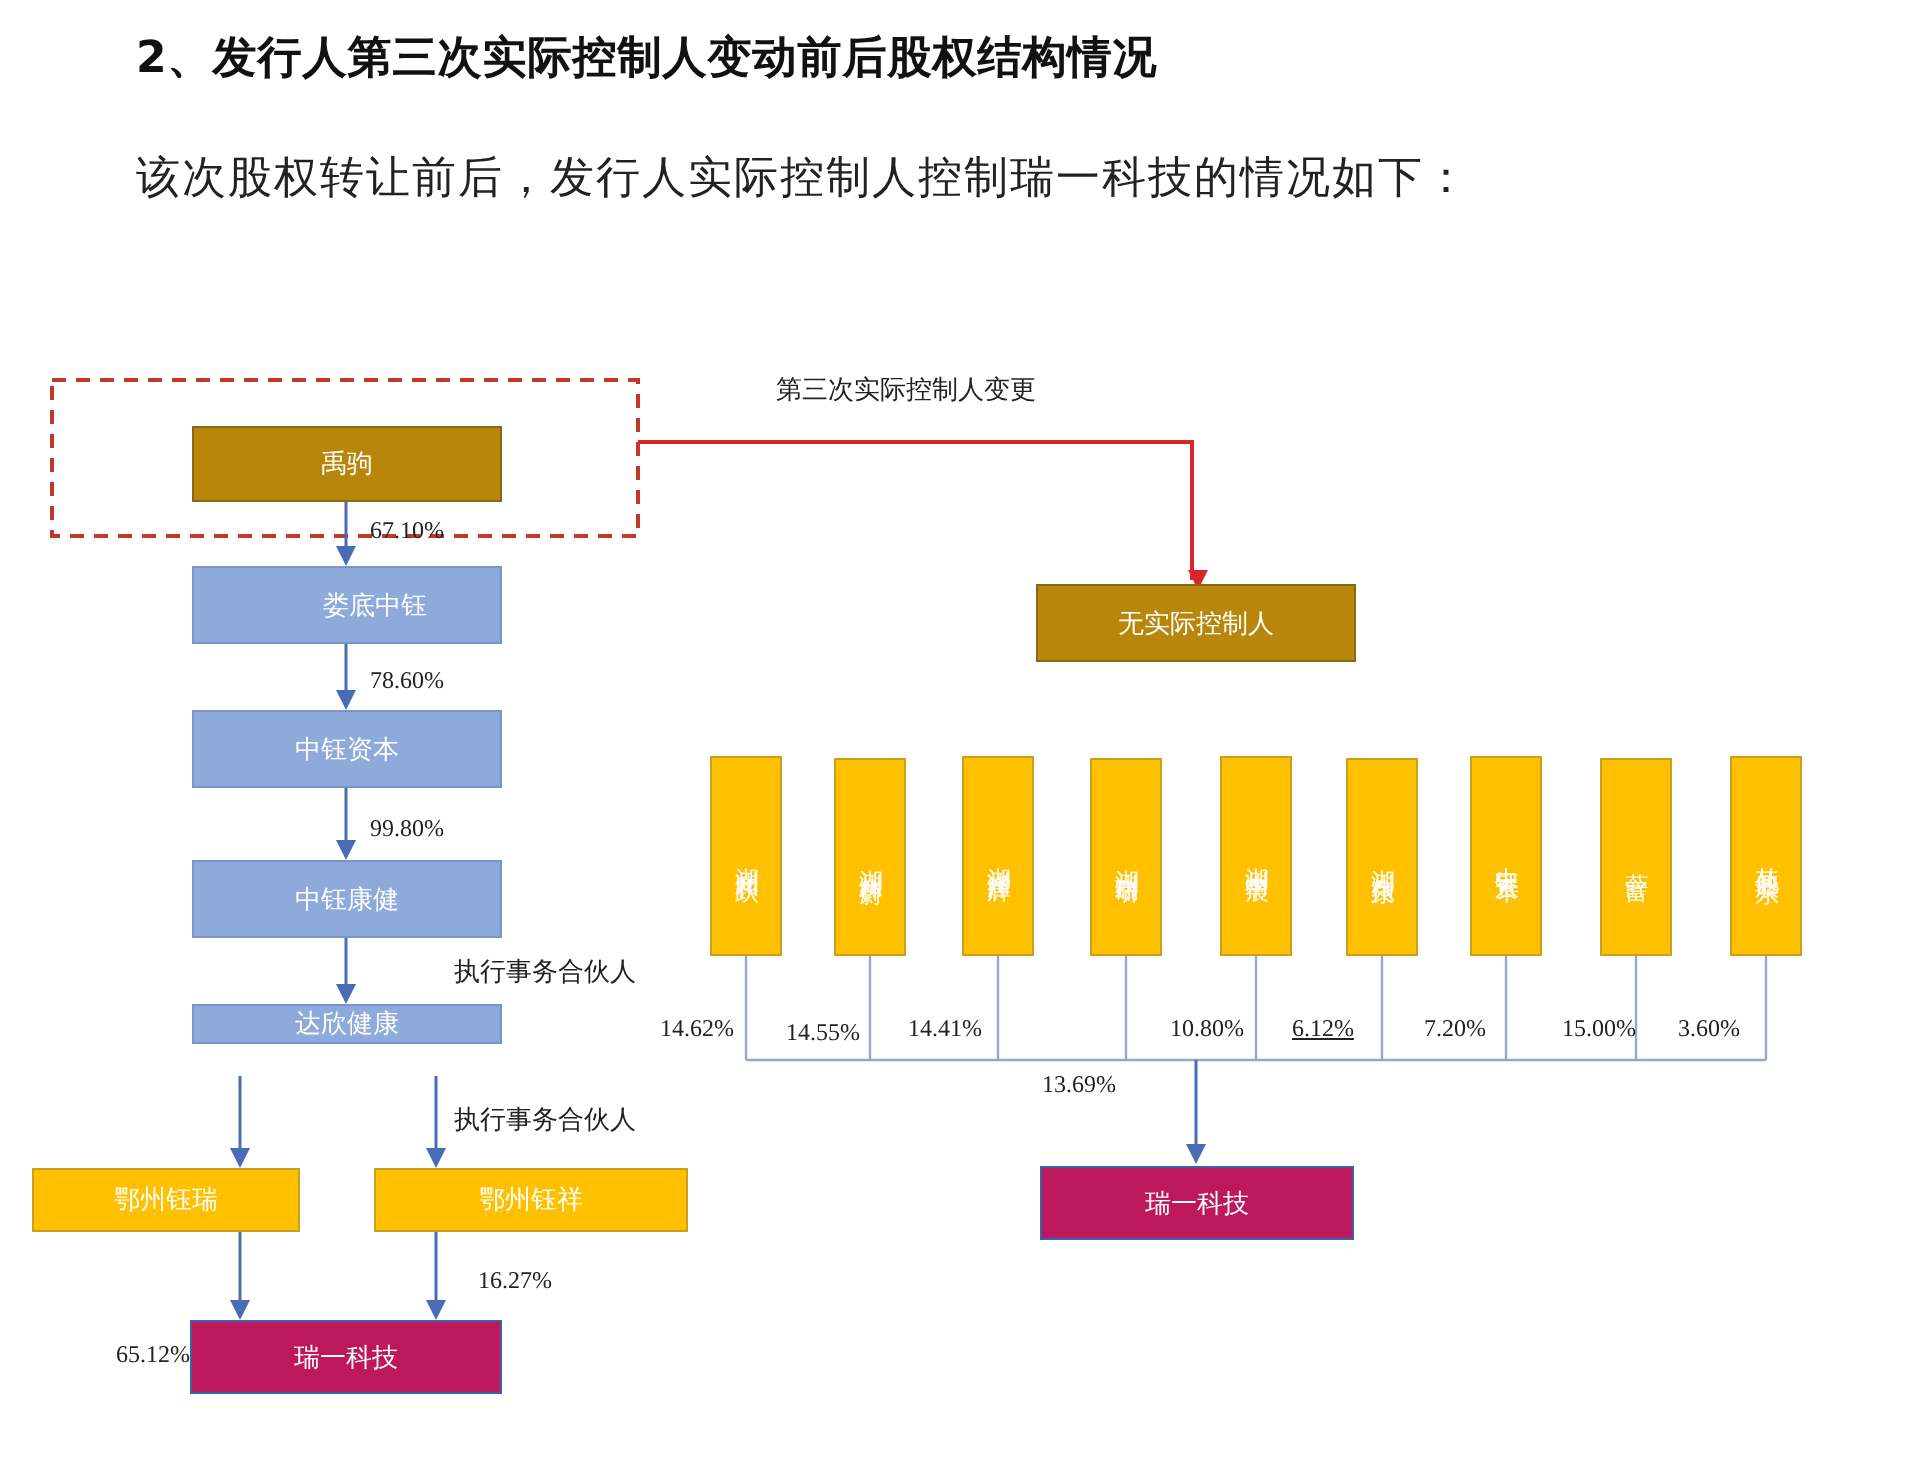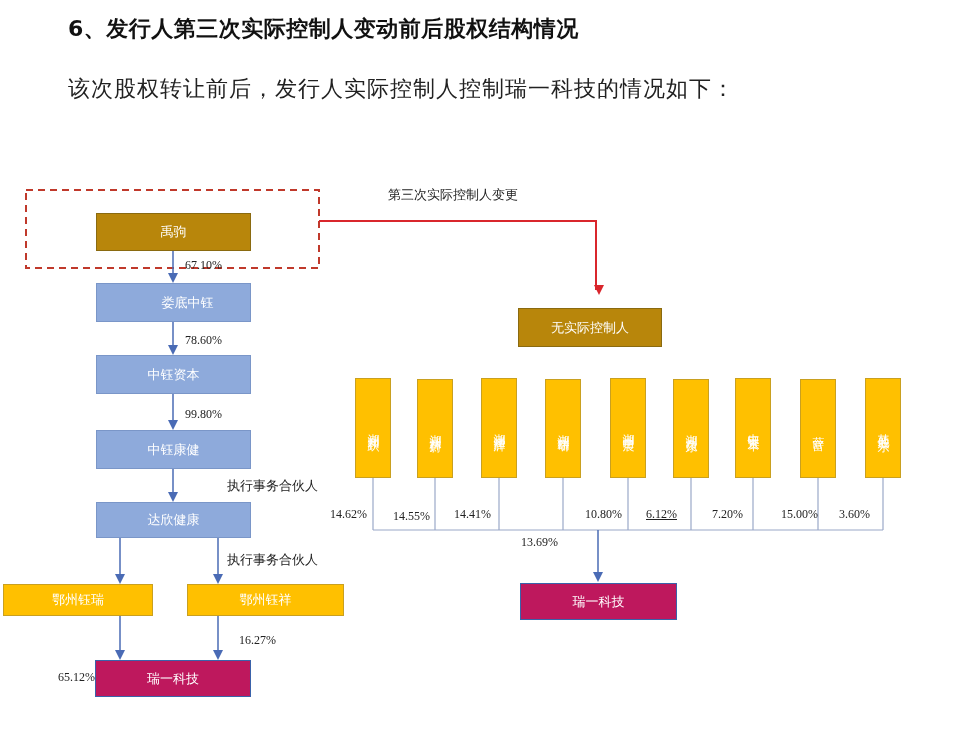--- a/index.html
+++ b/index.html
@@ -12,21 +12,21 @@
   .yellow{background:#ffc000;border:1px solid #c9a020;}
   .dblue{background:#be185d;border:1px solid #3a62aa;}
   .vbox{flex-direction:column;font-size:12px;line-height:17px;writing-mode:vertical-rl;letter-spacing:2px;}
   .pct{position:absolute;font-size:12px;color:#222;font-family:"Liberation Serif",serif;}
   .note{position:absolute;font-size:13px;color:#222;}
   svg.lines{position:absolute;left:0;top:0;}
 </style>
 </head>
 <body>
 
-<div class="heading">6、发行人第三次实际控制人变动前后股权结构情况</div>
+<div class="heading">2、发行人第三次实际控制人变动前后股权结构情况</div>
 <div class="intro">该次股权转让前后，发行人实际控制人控制瑞一科技的情况如下：</div>
 
 <svg class="lines" width="960" height="729">
   <defs>
     <marker id="ab" markerWidth="8" markerHeight="8" refX="4" refY="6" orient="auto" markerUnits="userSpaceOnUse">
       <path d="M0,0 L8,0 L4,8 z" fill="#4a6bb5" transform="rotate(-90 4 4)"></path>
     </marker>
     <marker id="ar" markerWidth="10" markerHeight="10" refX="5" refY="8" orient="auto" markerUnits="userSpaceOnUse">
       <path d="M0,0 L10,5 L0,10 z" fill="#d9262c"></path>
     </marker>
@@ -64,30 +64,30 @@
 </svg>
 
 <div class="box gold" style="left:96px;top:213px;width:155px;height:38px;">禹驹</div>
 <div class="pct" style="left:185px;top:258px;">67.10%</div>
 <div class="box lblue" style="left:96px;top:283px;width:155px;height:39px;padding-left:28px;">娄底中钰</div>
 <div class="pct" style="left:185px;top:333px;">78.60%</div>
 <div class="box lblue" style="left:96px;top:355px;width:155px;height:39px;">中钰资本</div>
 <div class="pct" style="left:185px;top:407px;">99.80%</div>
 <div class="box lblue" style="left:96px;top:430px;width:155px;height:39px;">中钰康健</div>
 <div class="note" style="left:227px;top:477px;">执行事务合伙人</div>
-<div class="box lblue" style="left:96px;top:502px;width:155px;height:36px;text-align:center;">达欣健康</div>
+<div class="box lblue" style="left:96px;top:502px;width:155px;height:20px;text-align:center;">达欣健康</div>
 <div class="note" style="left:227px;top:551px;">执行事务合伙人</div>
-<div class="box yellow" style="left:3px;top:584px;width:150px;height:32px;text-align:right;">鄂州钰瑞</div>
+<div class="box yellow" style="left:16px;top:584px;width:134px;height:32px;text-align:right;">鄂州钰瑞</div>
 <div class="box yellow" style="left:187px;top:584px;width:157px;height:32px;">鄂州钰祥</div>
 <div class="pct" style="left:58px;top:670px;">65.12%</div>
 <div class="pct" style="left:239px;top:633px;">16.27%</div>
 <div class="box dblue" style="left:95px;top:660px;width:156px;height:37px;">瑞一科技</div>
 
 <div class="note" style="left:388px;top:186px;font-family:'DejaVu Serif',serif;">第三次实际控制人变更</div>
-<div class="box gold" style="left:518px;top:308px;width:144px;height:39px;">无实际控制人</div>
+<div class="box gold" style="left:518px;top:292px;width:160px;height:39px;">无实际控制人</div>
 
 <div class="box yellow vbox" style="left:355px;top:378px;width:36px;height:100px;">湖州和跃</div>
 <div class="box yellow vbox" style="left:417px;top:379px;width:36px;height:99px;">湖州林蔚</div>
 <div class="box yellow vbox" style="left:481px;top:378px;width:36px;height:100px;">湖州泽辉</div>
 <div class="box yellow vbox" style="left:545px;top:379px;width:36px;height:99px;">湖州瑞研</div>
 <div class="box yellow vbox" style="left:610px;top:378px;width:36px;height:100px;">湖州中晨</div>
 <div class="box yellow vbox" style="left:673px;top:379px;width:36px;height:99px;">湖州良尔</div>
 <div class="box yellow vbox" style="left:735px;top:378px;width:36px;height:100px;">中钰资本</div>
 <div class="box yellow vbox" style="left:800px;top:379px;width:36px;height:99px;">薛富</div>
 <div class="box yellow vbox" style="left:865px;top:378px;width:36px;height:100px;">其他股东</div>

